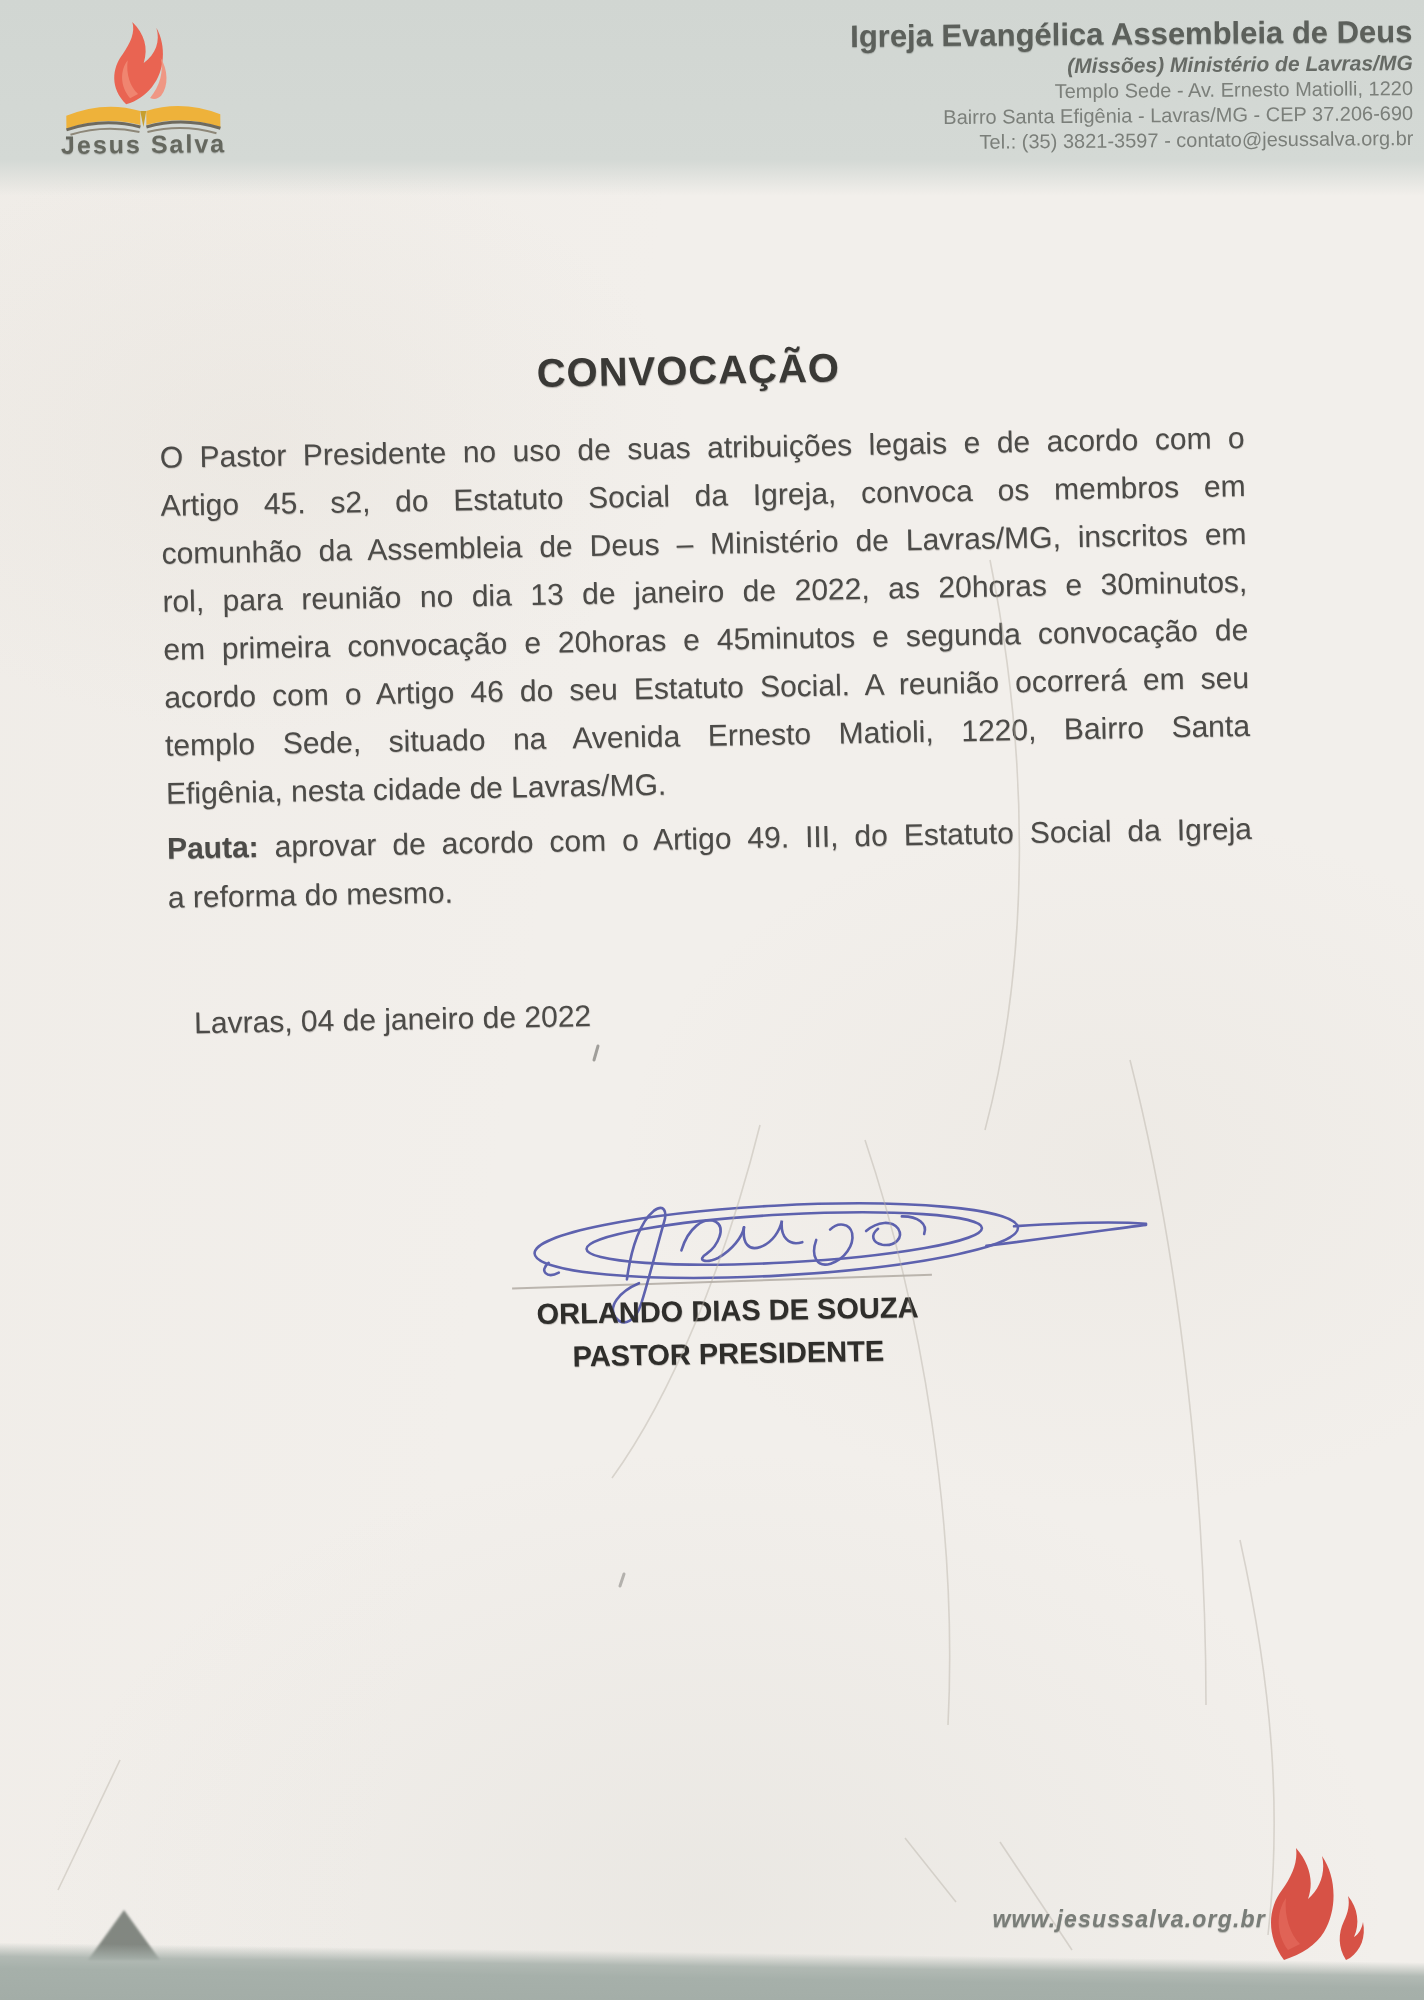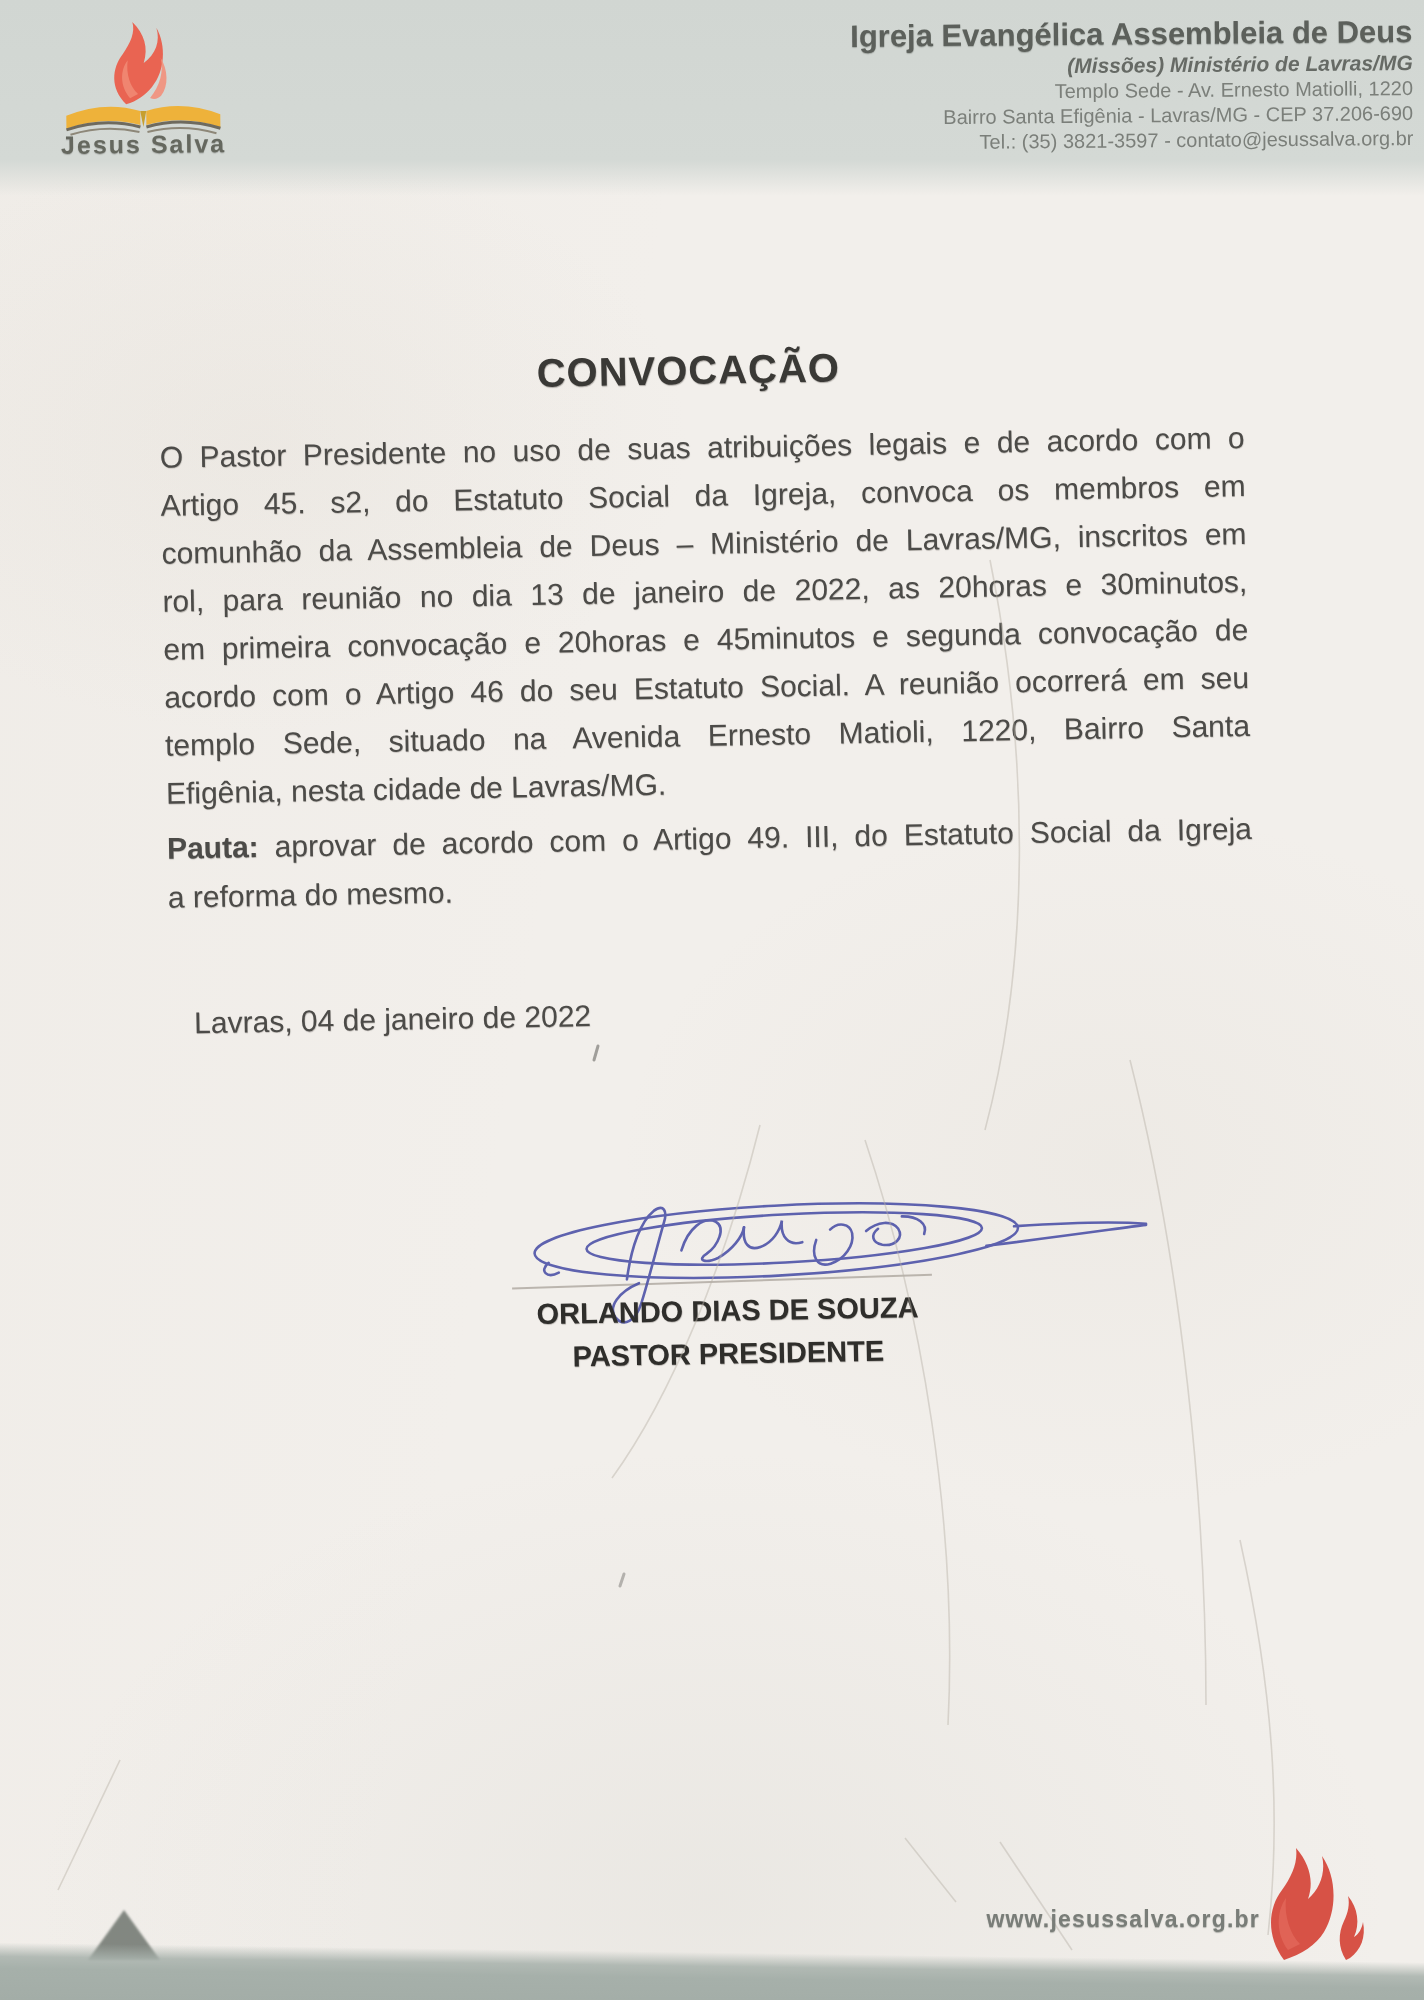--- a/index.html
+++ b/index.html
@@ -46,22 +46,22 @@
     color:#4c4b48;text-shadow:0.4px 0.8px 0.7px rgba(95,90,84,.35);}
   
   .sig-block{position:absolute;left:420px;top:1150px;width:600px;}
   .sig-svg{position:absolute;left:0;top:0;overflow:visible;}
   .sig-name{position:relative;margin-top:138px;text-align:center;font-size:29px;
     font-weight:bold;color:#2f2e2b;line-height:46px;
     text-shadow:0.4px 0.8px 0.8px rgba(70,66,60,.4);}
   .sig-role{position:relative;text-align:center;font-size:29px;font-weight:bold;
     color:#2f2e2b;line-height:40px;text-shadow:0.4px 0.8px 0.8px rgba(70,66,60,.4);}
   
-  .site{position:absolute;right:164px;top:1906px;font-size:23px;font-weight:bold;
-    letter-spacing:1.2px;color:#797d78;text-shadow:0 1px 1px rgba(90,95,90,.4);z-index:6;}
+  .site{position:absolute;right:158px;top:1906px;font-size:23px;font-weight:bold;
+    letter-spacing:1.2px;color:#797d78;text-shadow:0 1px 1px rgba(90,95,90,.4);z-index:6;font-style:italic;}
   .footer-flame{position:absolute;left:1258px;top:1846px;z-index:3;}
   .bottom-band{position:absolute;left:-30px;top:1942px;width:1520px;height:130px;z-index:5;
     transform:rotate(0.8deg);transform-origin:0 0;
     background:linear-gradient(to bottom,rgba(167,177,171,0) 0px,rgba(167,177,171,.85) 14px,
       #a6b0aa 26px,#9ca6a0 130px);}
   .corner-triangle{position:absolute;left:88px;top:1910px;width:0;height:0;z-index:4;
     border-left:36px solid transparent;border-right:36px solid transparent;
     border-bottom:50px solid #6f766f;opacity:.85;filter:blur(1px);}
   .creases{position:absolute;inset:0;pointer-events:none;z-index:2;}
 </style>

